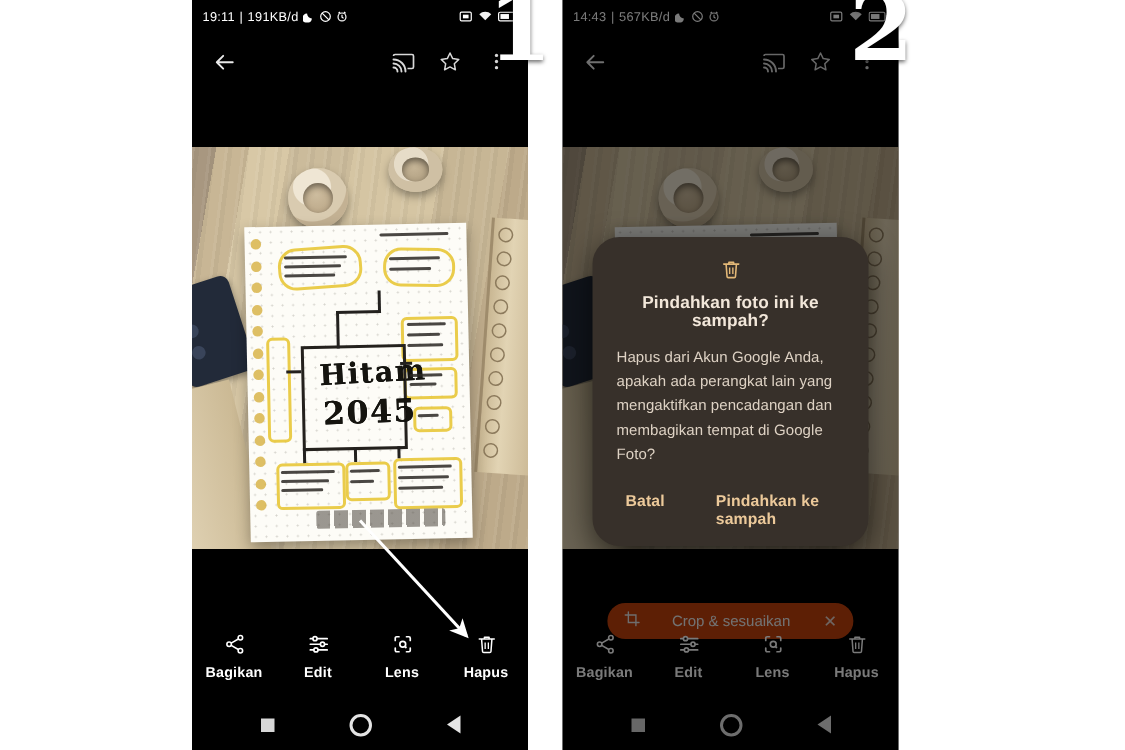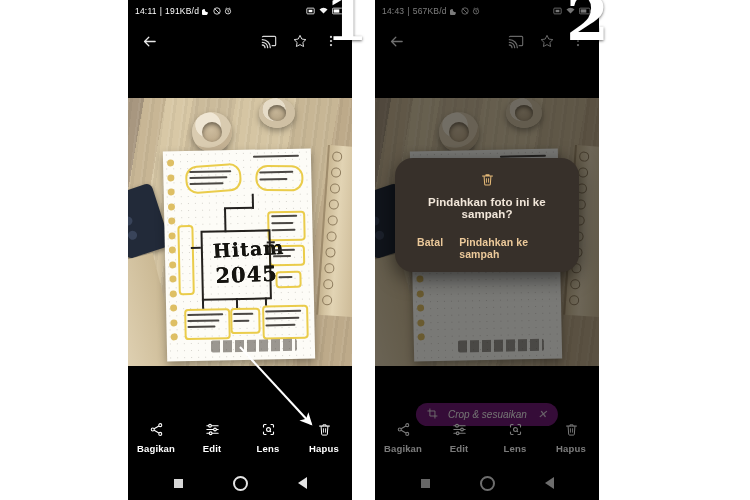--- a/index.html
+++ b/index.html
@@ -139,42 +139,42 @@
     display:flex;align-items:center;justify-content:center;gap:50px;
   }
   .nav-sq{width:9px;height:9px;background:#d7d7d7;}
   .nav-ci{width:11px;height:11px;border-radius:50%;border:2px solid #e4e4e4;}
   .nav-tr{width:0;height:0;border-top:6px solid transparent;
     border-bottom:6px solid transparent;border-right:9px solid #e4e4e4;}
 
   
   .chip{
     position:absolute;left:50%;transform:translateX(-50%);bottom:74px;
-    display:flex;align-items:center;gap:10px;
-    background:#701a75;color:#eee;border-radius:16px;
-    padding:5px 11px;font-size:10px;white-space:nowrap;font-style:italic;
+    display:flex;align-items:center;gap:21px;
+    background:#c2410c;color:#eee;border-radius:16px;
+    padding:5px 11px;font-size:10px;white-space:nowrap;
   }
   .chip .x{font-size:11px;opacity:.85;margin-left:1px;}
 
   
   .scrim{position:absolute;inset:0;background:rgba(0,0,0,.52);}
   .dialog{
     position:absolute;left:20px;right:20px;top:158px;
     background:#37302a;border-radius:18px;
     padding:14px 16px 12px;box-sizing:border-box;
     box-shadow:0 6px 20px rgba(0,0,0,.55);
   }
   .dlg-ic{display:flex;justify-content:center;margin-bottom:9px;}
   .dlg-title{
     color:#f2e7da;font-size:11.5px;font-weight:700;text-align:center;
     margin-bottom:11px;letter-spacing:.1px;
   }
   .dlg-body{color:#ded2c4;font-size:10px;line-height:1.62;letter-spacing:.05px;}
   .dlg-actions{
-    display:flex;justify-content:flex-start;gap:16px;
+    display:flex;justify-content:flex-start;gap:34px;
     margin-top:16px;padding-left:6px;
   }
   .dlg-btn{color:#ecc99a;font-size:10.5px;font-weight:700;letter-spacing:.1px;}
 
   
   .step{
     position:absolute;color:#fff;font-family:"DejaVu Serif",serif;
     font-weight:700;font-size:62px;line-height:1;
     text-shadow:0 1px 3px rgba(0,0,0,.6);
   }
@@ -183,21 +183,21 @@
 </style>
 </head>
 <body>
 
 <div class="stage">
 
   <div class="phone" id="phone-left">
 
     <div class="statusbar">
       <div class="sb-left">
-        <span>14:11</span>
+        <span>19:11</span>
         <span>|</span>
         <span>191KB/d</span>
         <span class="sb-ic">
           <svg width="8" height="8" viewBox="0 0 10 10">
               <path d="M7.4 6.6A4 4 0 013.4 2.6a4 4 0 104 4z" fill="#fff"></path>
             </svg>
         </span>
         <span class="sb-ic">
           <svg width="8" height="8" viewBox="0 0 10 10">
               <circle cx="5" cy="5" r="4" fill="none" stroke="#fff" stroke-width="1"></circle>
@@ -599,20 +599,21 @@
 
     <div class="scrim"></div>
     <div class="dialog">
       <div class="dlg-ic">
         <svg width="15" height="15" viewBox="0 0 24 24">
             <path d="M4 6.5h16M9.5 6.5V4.6h5v1.9M6.5 6.5l1 13.2a1.3 1.3 0 001.3 1.2h6.4a1.3 1.3 0 001.3-1.2l1-13.2" fill="none" stroke="#e3b877" stroke-width="1.7" stroke-linecap="round" stroke-linejoin="round"></path>
             <path d="M10.3 10v7M13.7 10v7" stroke="#e3b877" stroke-width="1.5"></path>
           </svg>
       </div>
       <div class="dlg-title">Pindahkan foto ini ke sampah?</div>
+      <div class="dlg-body">Hapus dari Akun Google Anda, apakah ada perangkat lain yang mengaktifkan pencadangan dan membagikan tempat di Google Foto?</div>
       <div class="dlg-actions">
         <div class="dlg-btn">Batal</div>
         <div class="dlg-btn">Pindahkan ke sampah</div>
       </div>
     </div>
   </div>
 
   <div class="step" id="step-1">1</div>
   <div class="step" id="step-2">2</div>
 

